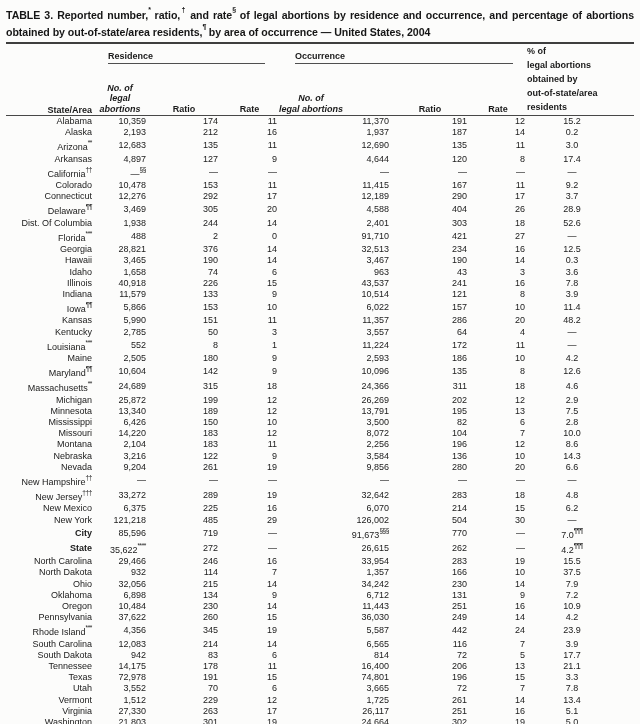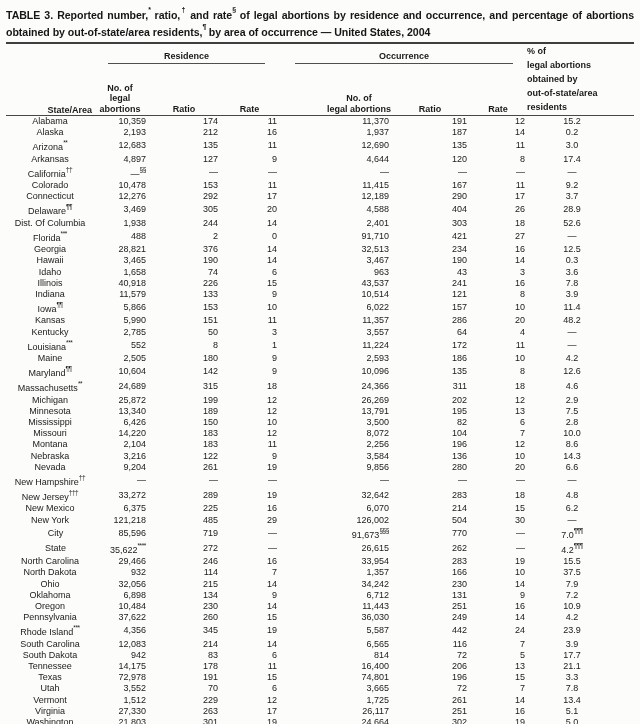--- a/index.html
+++ b/index.html
@@ -19,37 +19,37 @@
   table{
     border-collapse:collapse;table-layout:fixed;width:628px;margin-top:0;
   }
   col.c1{width:86px}col.c2{width:56px}col.c3{width:72px}col.c4{width:59px}
   col.c5{width:112px}col.c6{width:78px}col.c7{width:58px}col.c8{width:107px}
   th{font-size:9px;font-weight:bold;padding:0;vertical-align:bottom;color:#1a1a1a;}
   thead th{border-bottom:1.5px solid #474747;}
   th.th-group{border-bottom:none;vertical-align:bottom;padding-bottom:2px;}
   .group-line{
     border-bottom:1.5px solid #4f4f4f;padding-bottom:1px;
-    margin:0 14px 0 16px;text-align:center;font-size:9px;line-height:11px;
+    margin:0 14px 0 16px;text-align:left;font-size:9px;line-height:11px;
   }
   th.th-state{text-align:right;padding-left:2px;line-height:10.5px;}
   th.th-noof{text-align:center;}
-  .cctr{display:flex;justify-content:flex-end;}
+  .cctr{display:flex;justify-content:flex-start;font-style:italic;}
   .cctr span{white-space:pre-line;text-align:center;line-height:10.5px;padding-bottom:1px;}
   th.th-mid{padding-bottom:1px;line-height:10.5px;}
   th.th-pct{
     text-align:left;white-space:pre-line;line-height:14px;
     padding-right:10px;padding-bottom:1px;
   }
   td{
     font-size:9px;line-height:11.2px;padding:0;white-space:nowrap;
     color:#202020;overflow:visible;
   }
-  td.c-state{text-align:center;padding-left:2px;}
-  td.c-state.indent{padding-left:13px;}
+  td.c-state{text-align:right;padding-left:2px;}
+  td.c-state.indent{padding-left:13px;font-weight:bold;}
   td.c-num{text-align:right;padding-right:2px;}
   td.c-pct{text-align:center;padding-right:17px;}
   sup{font-size:6.5px;position:relative;top:-1px;letter-spacing:-0.4px;}
 </style>
 </head>
 <body>
 
 <div class="page">
 
   <div class="title">TABLE 3. Reported number,<sup>*</sup> ratio,<sup>†</sup> and rate<sup>§</sup> of legal abortions by residence and occurrence, and percentage of abortions obtained by out-of-state/area residents,<sup>¶</sup> by area of occurrence — United States, 2004</div>

